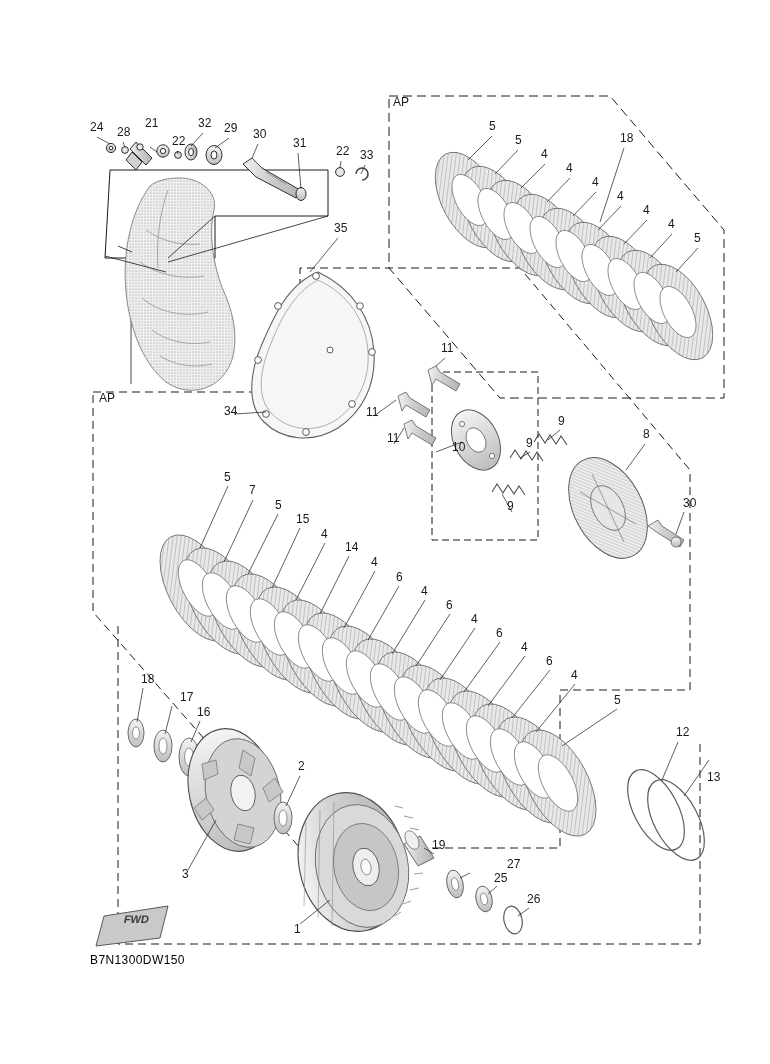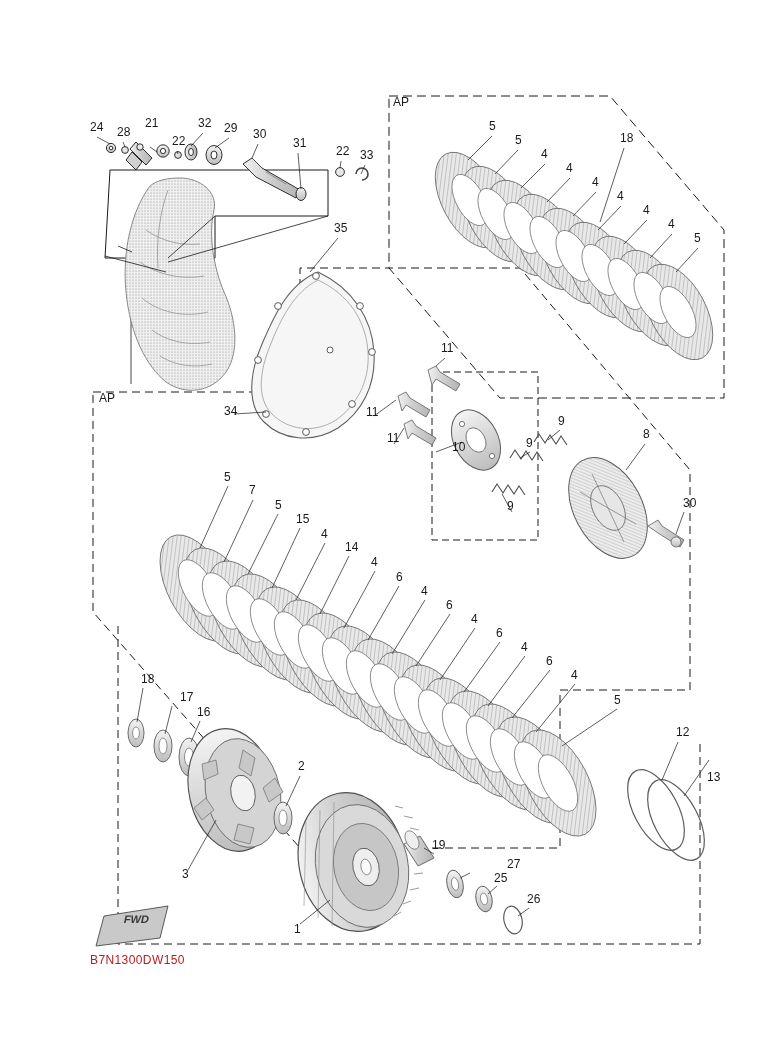--- a/index.html
+++ b/index.html
@@ -36,21 +36,21 @@
     position: absolute;
     font-family: "Liberation Sans", sans-serif;
     font-size: 12px;
     color: #1a1a1a;
     white-space: nowrap;
   }
   .partcode {
     position: absolute;
     font-family: "Liberation Sans", sans-serif;
     font-size: 12px;
-    color: #b91c1c;
+    color: #000000;
     letter-spacing: 0.4px;
   }
   .fwdlabel {
     position: absolute;
     font-family: "Liberation Sans", sans-serif;
     font-size: 11px;
     font-weight: bold;
     color: #3a3a3a;
     transform: skewX(-12deg);
   }

